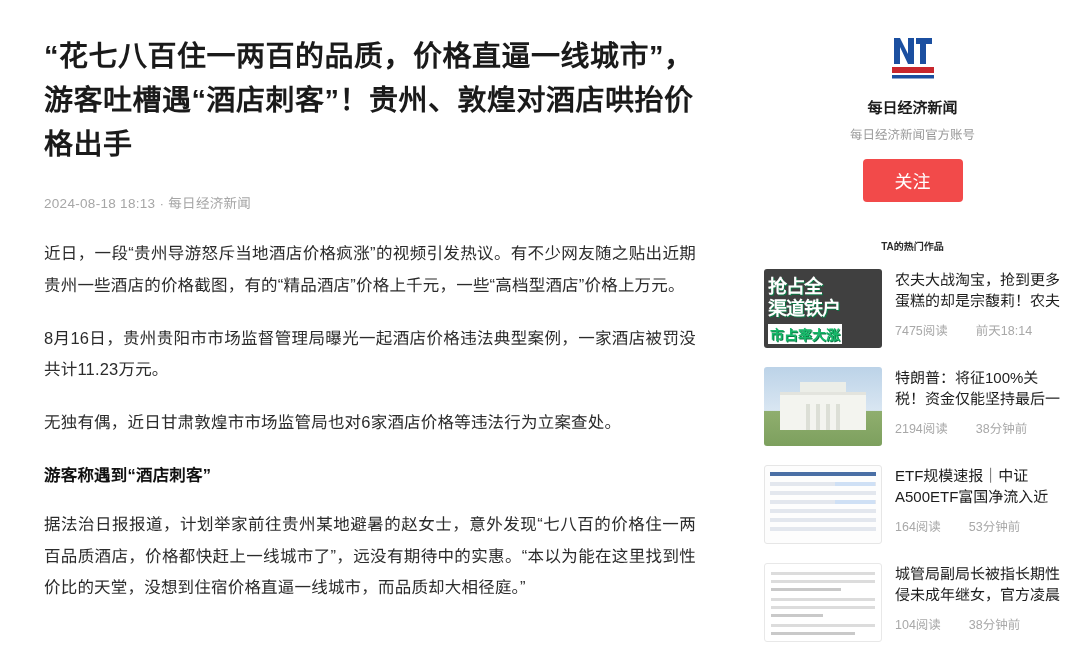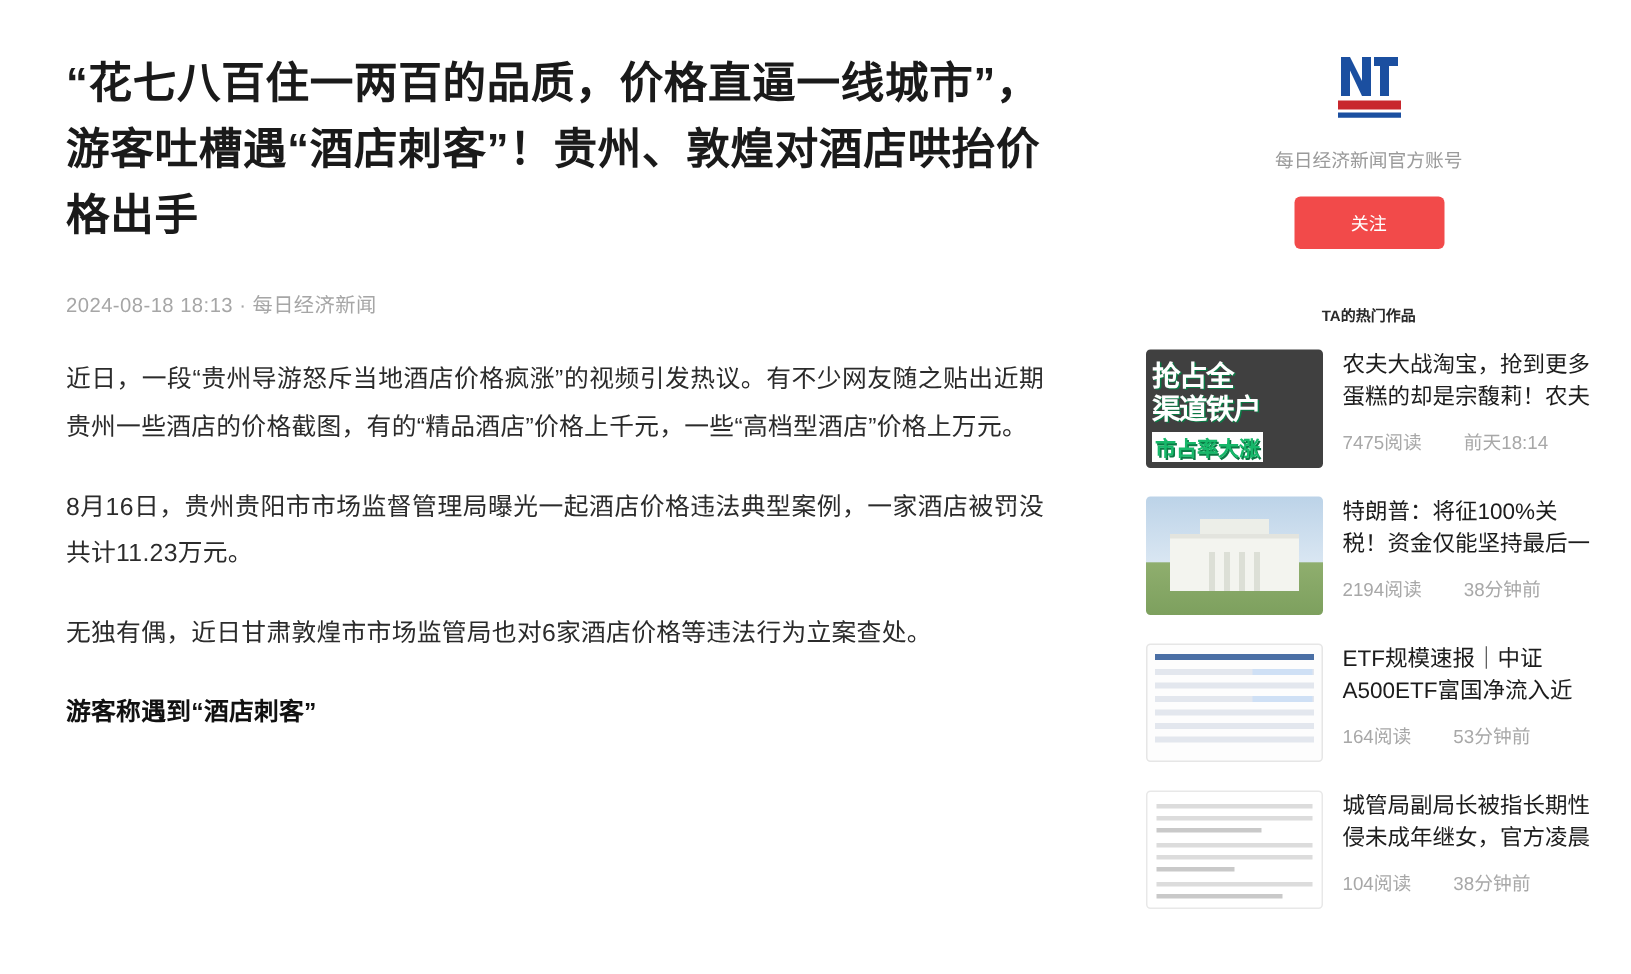--- a/index.html
+++ b/index.html
@@ -83,24 +83,24 @@
     margin-bottom: 16px;
   }
   .follow-btn {
     display: block;
     width: 100px;
     margin: 0 auto;
     background: #f24a4a;
     color: #fff;
     border: none;
     border-radius: 4px;
-    font-size: 12px;
+    font-size: 18px;
     padding: 8px 0 9px 0;
     cursor: pointer;
-    font-family: Liberation Mono, monospace;
+    font-family: Liberation Sans, sans-serif;
   }
   .section-title {
     text-align: center;
     font-size: 10px;
     font-weight: bold;
     color: #2a2a2a;
     margin: 26px 0 16px 0;
   }
   .card {
     display: flex;
@@ -174,34 +174,36 @@
 
 <div class="page">
 
   <div class="article">
     <h1 class="headline">“花七八百住一两百的品质，价格直逼一线城市”，游客吐槽遇“酒店刺客”！贵州、敦煌对酒店哄抬价格出手</h1>
     <div class="meta">2024-08-18 18:13 · 每日经济新闻</div>
     <p class="para">近日，一段“贵州导游怒斥当地酒店价格疯涨”的视频引发热议。有不少网友随之贴出近期贵州一些酒店的价格截图，有的“精品酒店”价格上千元，一些“高档型酒店”价格上万元。</p>
     <p class="para">8月16日，贵州贵阳市市场监督管理局曝光一起酒店价格违法典型案例，一家酒店被罚没共计11.23万元。</p>
     <p class="para">无独有偶，近日甘肃敦煌市市场监管局也对6家酒店价格等违法行为立案查处。</p>
     <h2 class="subhead">游客称遇到“酒店刺客”</h2>
+    <p class="para">据法治日报报道，计划举家前往贵州某地避暑的赵女士，意外发现“七八百的价格住一两百品质酒店，价格都快赶上一线城市了”，远没有期待中的实惠。“本以为能在这里找到性价比的天堂，没想到住宿价格直逼一线城市，而品质却大相径庭。”</p>
   </div>
 
   <div class="sidebar">
 
     <div class="account">
       <div class="logo">
         <svg width="54" height="54" viewBox="0 0 54 54" aria-hidden="true">
           <rect x="0" y="0" width="54" height="54" rx="4" fill="#ffffff"></rect>
           <path d="M8 6 L8 32 L14 32 L14 15 L22 32 L28 32 L28 6 L22 6 L22 22 L14 6 Z" fill="#1b4fa0"></path>
           <path d="M30 6 L46 6 L46 12 L40 12 L40 32 L34 32 L34 12 L30 12 Z" fill="#1b4fa0"></path>
           <rect x="6" y="35" width="42" height="6" fill="#c8272d"></rect>
           <rect x="6" y="43" width="42" height="3.5" fill="#1b4fa0"></rect>
         </svg>
       </div>
+      <div class="acct-name">每日经济新闻</div>
       <div class="acct-desc">每日经济新闻官方账号</div>
       <button class="follow-btn">关注</button>
     </div>
 
     <div class="section-title">TA的热门作品</div>
 
     <div class="card">
       <div class="thumb t-green">
         <span class="l1">抢占全</span>
         <span class="l2">渠道铁户</span>

